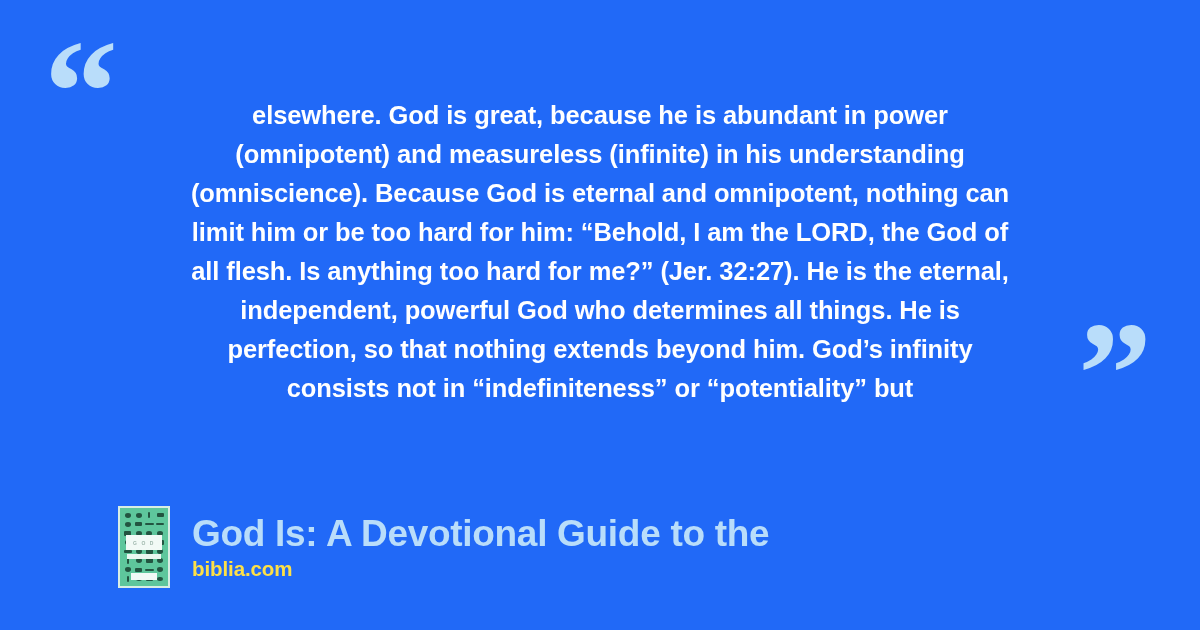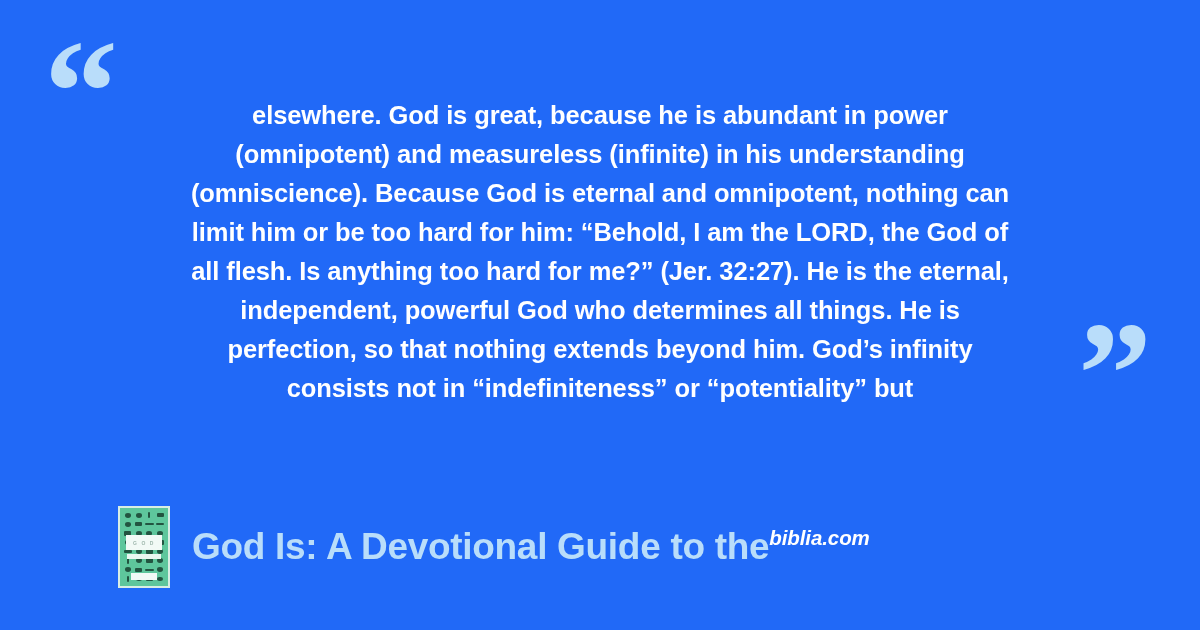--- a/index.html
+++ b/index.html
@@ -134,40 +134,39 @@
     position: absolute;
     left: 11px;
     right: 11px;
     bottom: 6px;
     height: 7px;
     background: #f2faf6;
   }
 
   .footer-text {
     display: flex;
-    flex-direction: row;
+    flex-direction: column;
     justify-content: center;
   }
 
   .book-title {
     color: #b9ddfa;
     font-size: 37px;
     font-weight: 700;
     line-height: 44px;
     letter-spacing: -0.3px;
   }
 
   .site-url {
-    color: #ffffff;
+    color: #fde047;
     font-size: 20.5px;
     font-weight: 700;
     line-height: 26px;
     margin-top: 0;
     letter-spacing: -0.1px;
-    font-style: italic;
   }
 </style>
 </head>
 <body>
 
 <div class="card">
 
   <div class="quote-mark quote-open">“</div>
 
   <div class="quote-body">elsewhere. God is great, because he is abundant in power

